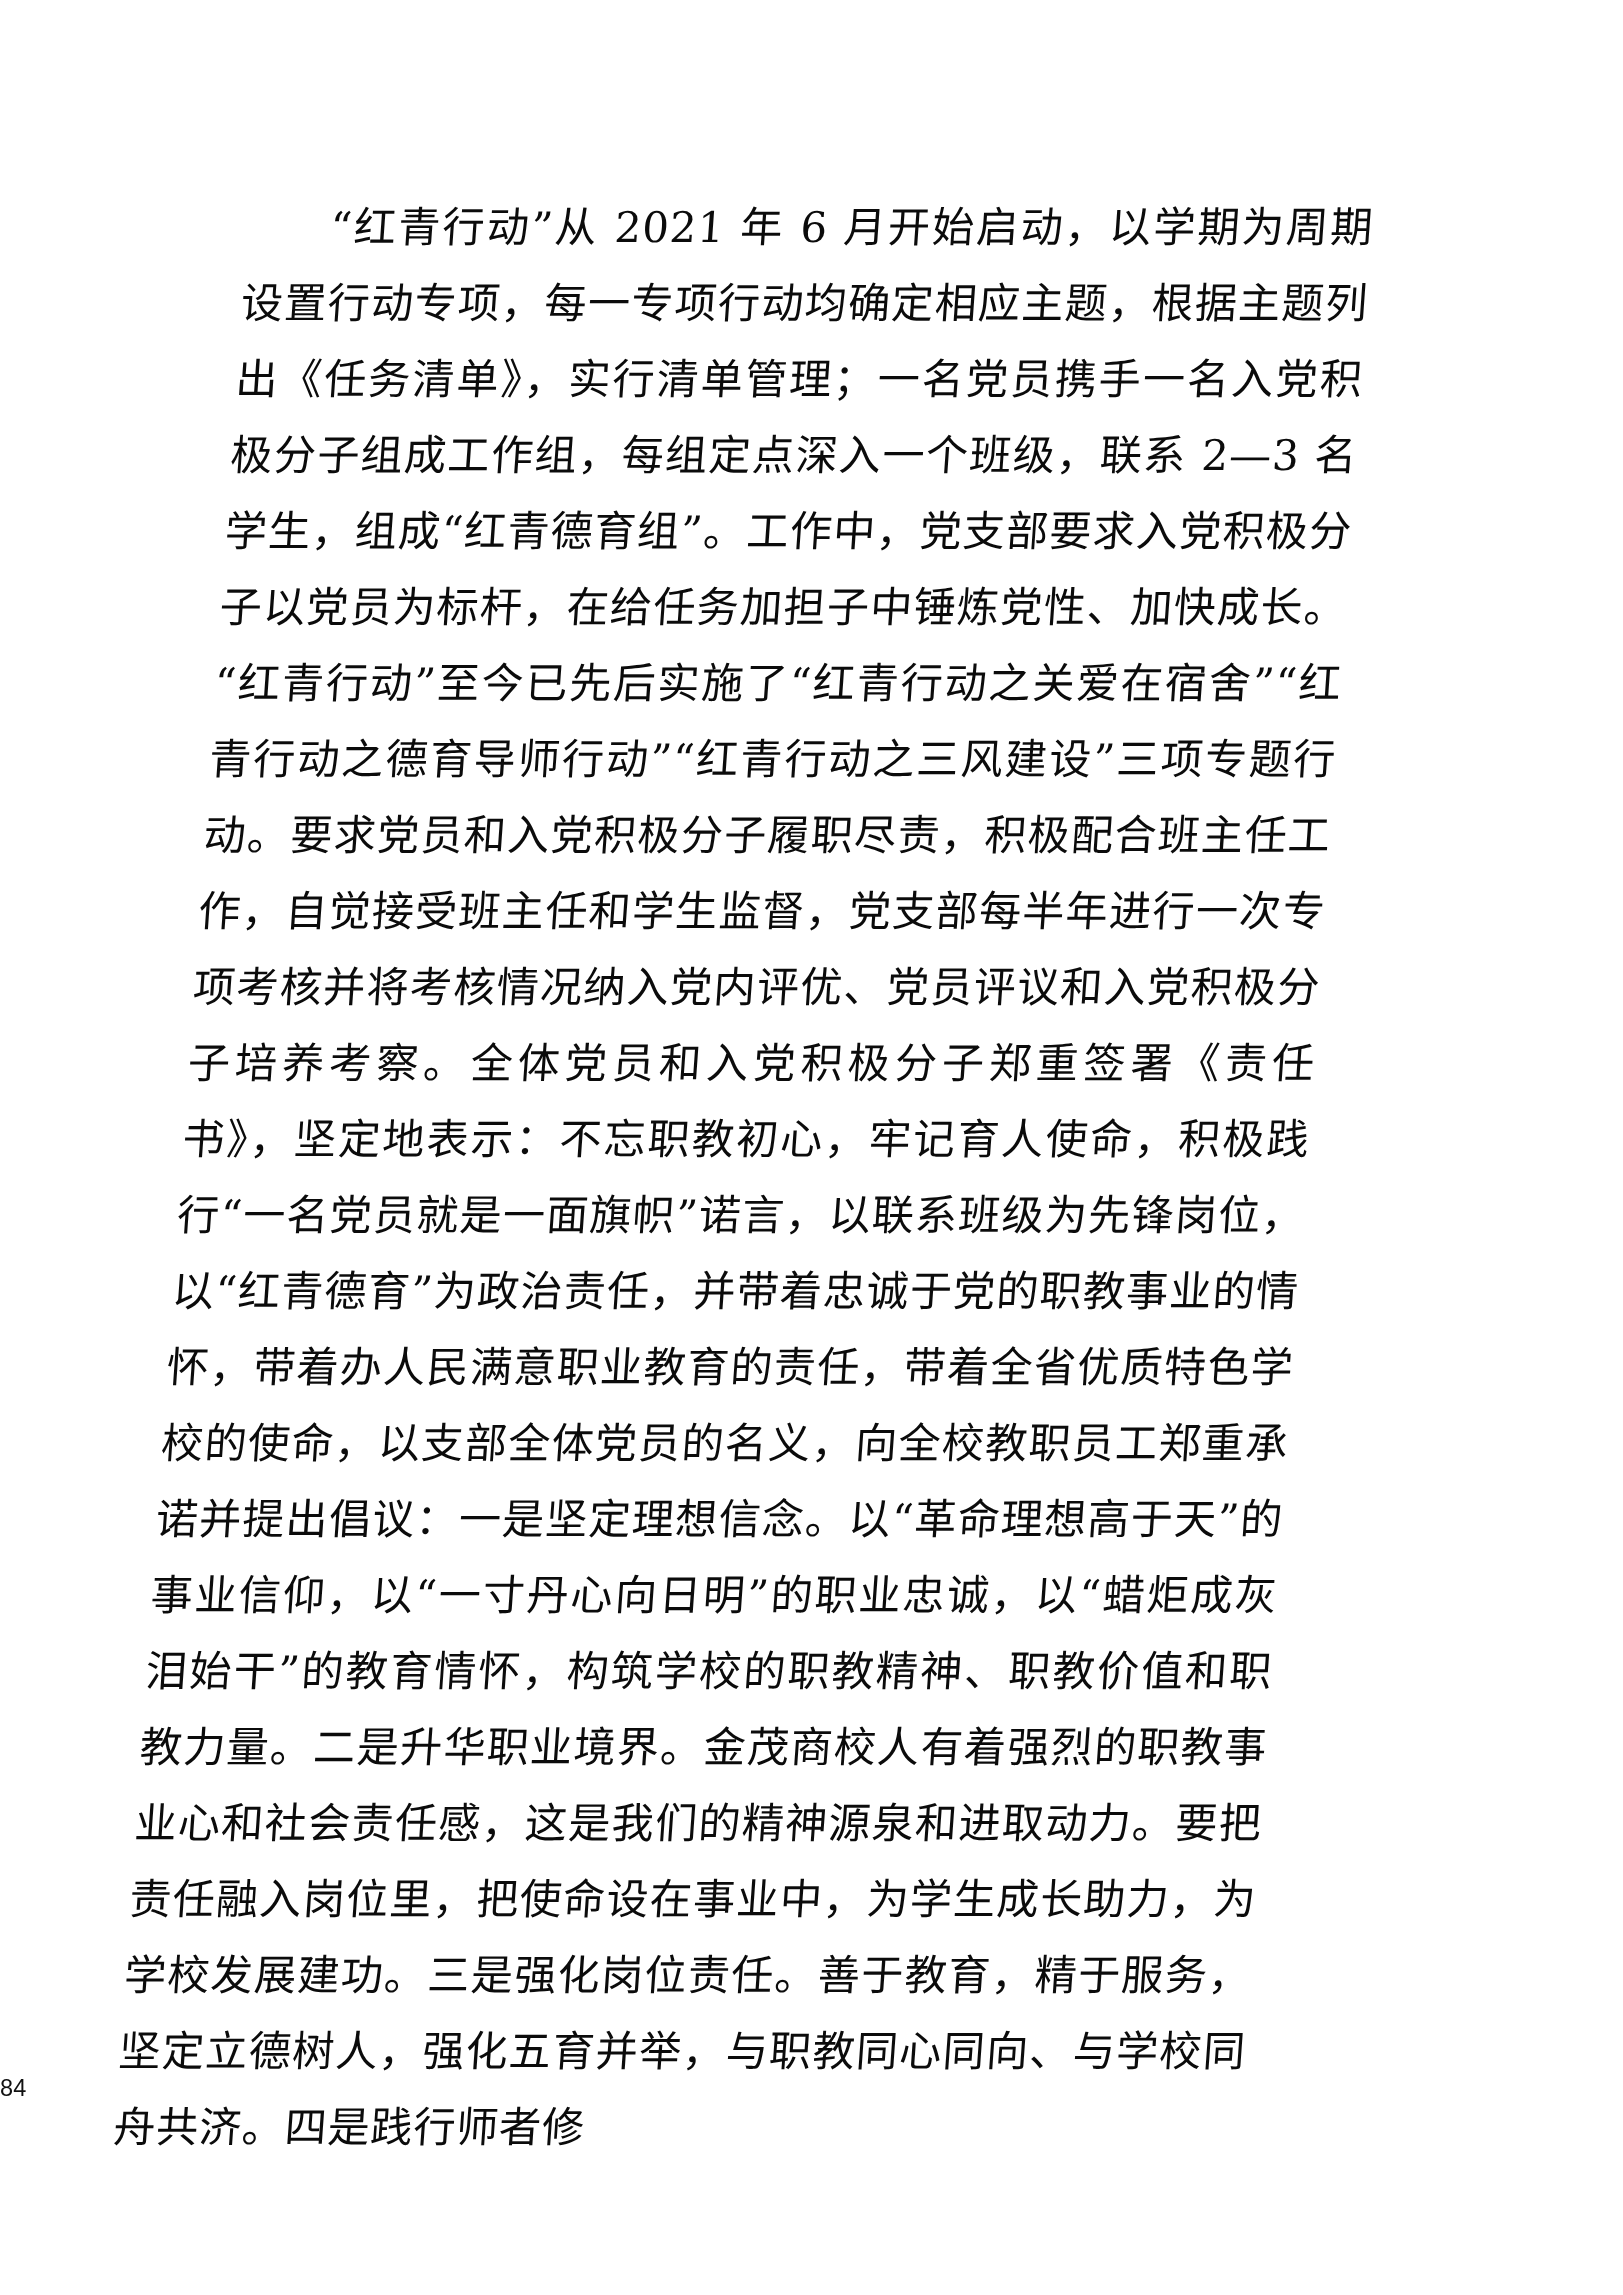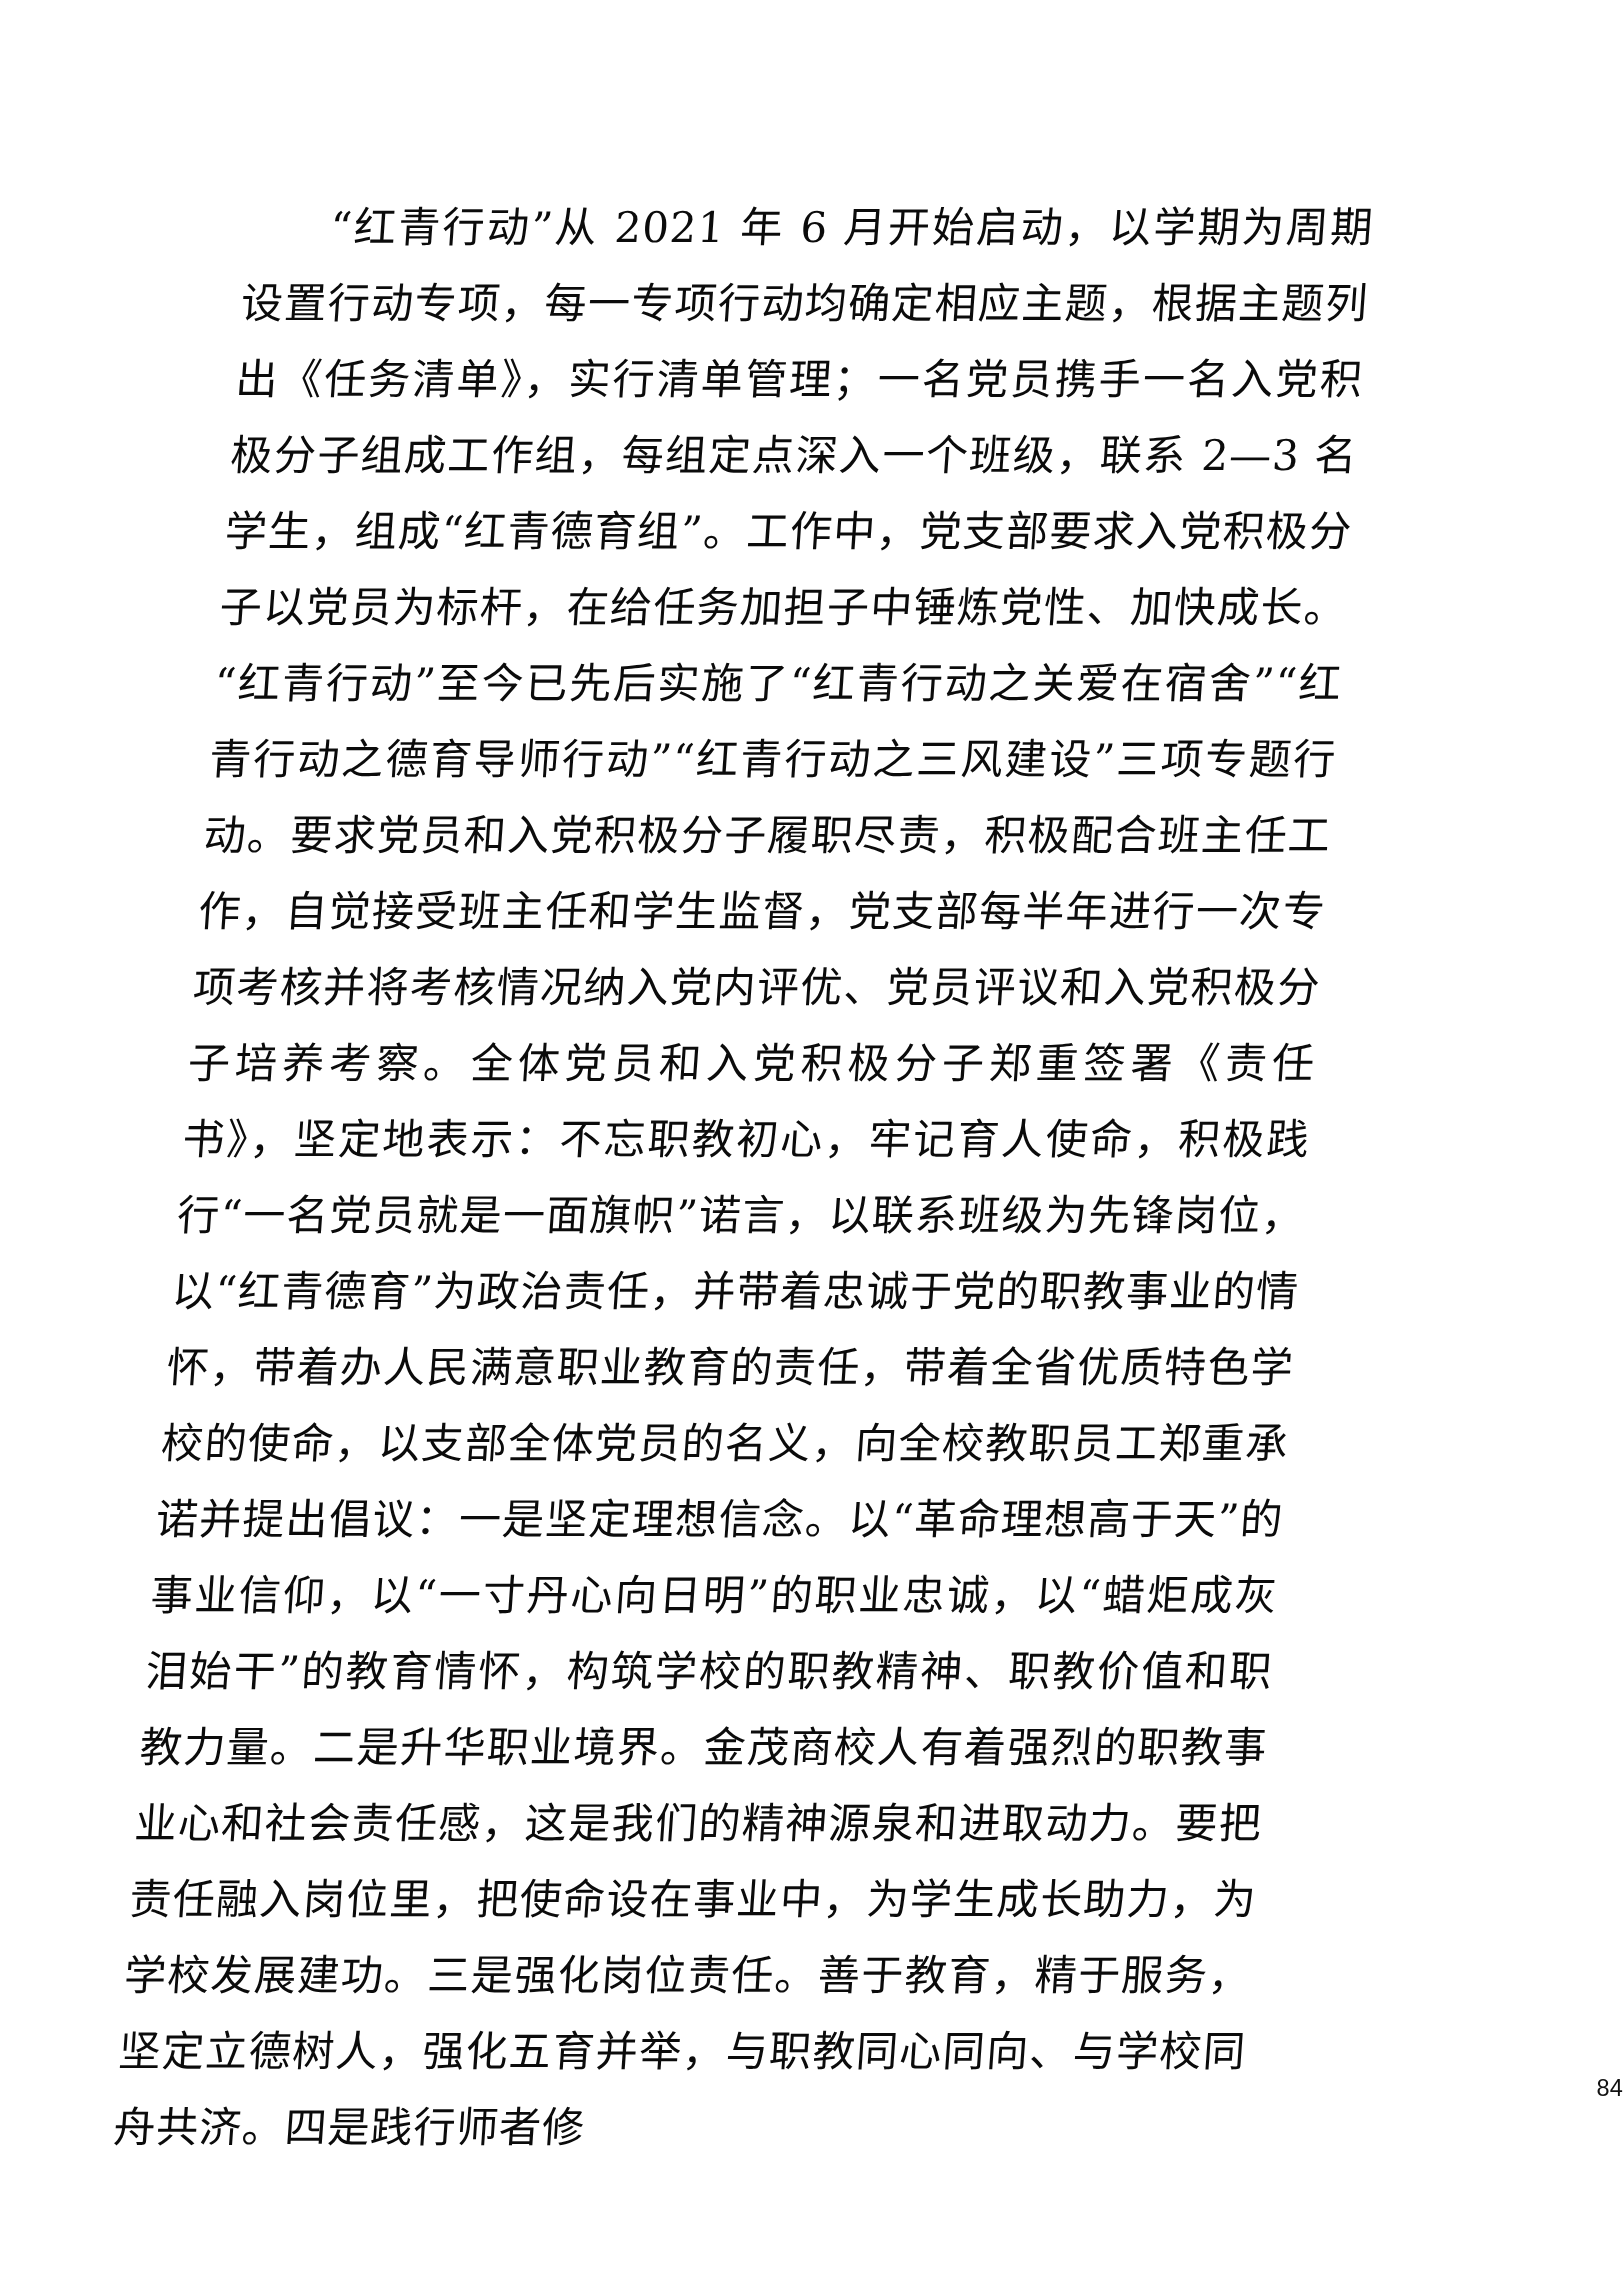--- a/index.html
+++ b/index.html
@@ -44,21 +44,21 @@
     text-align: justify;
     text-justify: inter-character;
   }
 
   
   .page-number {
     position: absolute;
     left: 0;
     right: 0;
     top: 2075px;
-    text-align: right;
+    text-align: left;
     font-family: "Liberation Sans", sans-serif;
     font-size: 23.5px;
     color: #111111;
     letter-spacing: 0.01em;
   }
 </style>
 </head>
 <body>
 
 <div class="page">

